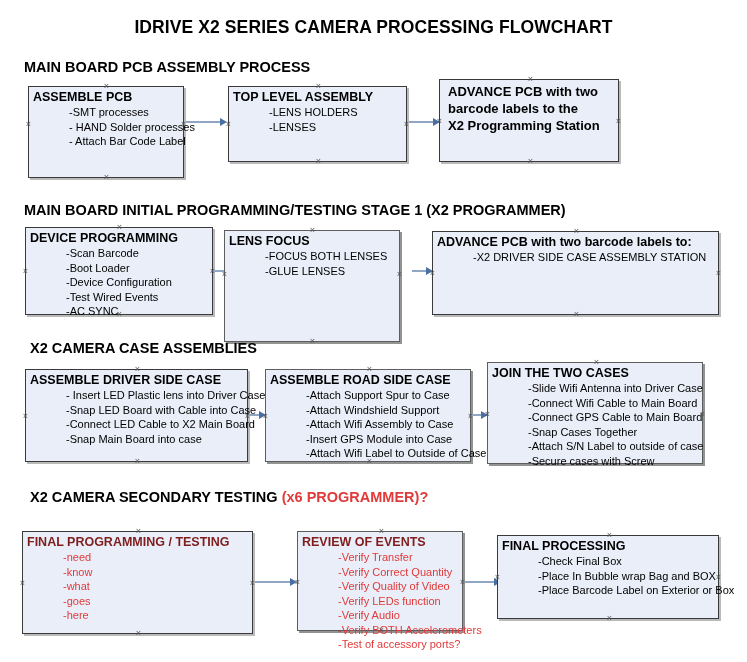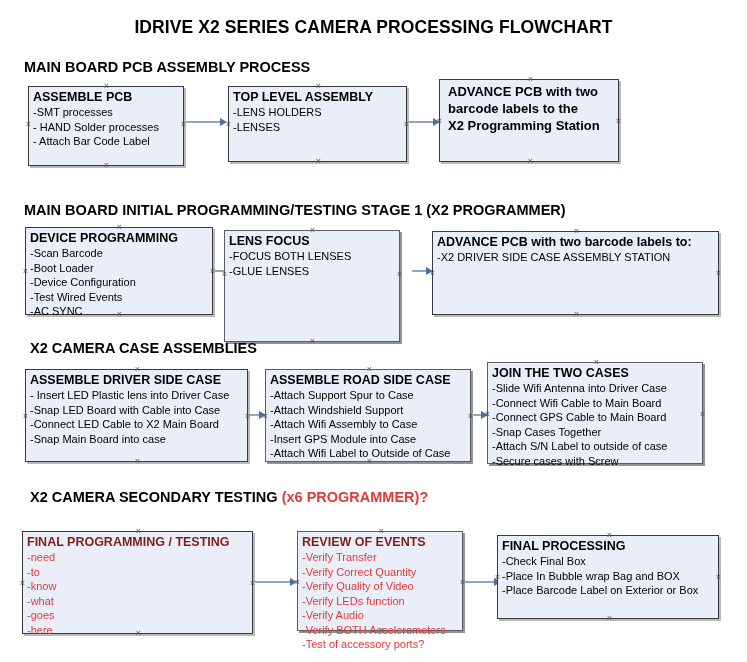--- a/index.html
+++ b/index.html
@@ -60,20 +60,21 @@
     font-weight: bold;
     color: #000000;
     line-height: 15px;
     white-space: nowrap;
   }
   .pbox-line {
     font-size: 11px;
     color: #000000;
     line-height: 14.5px;
     white-space: nowrap;
+    margin-left: 36px;
   }
   .pbox.red .pbox-title { color: #7f1d1d; }
   .pbox.red .pbox-line  { color: #e03a3a; }
 
   
   .pbox-title.big { font-size: 13px; line-height: 17px; }
 
   
   .conn {
     position: absolute;
@@ -105,21 +106,21 @@
 </style>
 </head>
 <body>
 
 <div class="page-title">IDRIVE X2  SERIES CAMERA PROCESSING FLOWCHART</div>
 
 <div class="section-heading" style="left:24px; top:59px;">
   <span>MAIN BOARD PCB ASSEMBLY PROCESS</span>
 </div>
 
-<div class="pbox" style="left:28px; top:86px; width:156px; height:80px;">
+<div class="pbox" style="left:28px; top:86px; width:156px; height:92px;">
   <div class="pbox-title">ASSEMBLE PCB</div>
   <div class="pbox-line">-SMT processes</div>
   <div class="pbox-line">- HAND Solder processes</div>
   <div class="pbox-line">- Attach Bar Code Label</div>
   <span class="handle" style="left:74px; top:-4px;"></span>
   <span class="handle" style="left:74px; bottom:-4px;"></span>
   <span class="handle" style="left:-4px; top:34px;"></span>
   <span class="handle" style="right:-4px; top:34px;"></span>
 </div>
 
@@ -240,21 +241,20 @@
   <span class="handle" style="right:-4px; top:48px;"></span>
 </div>
 
 <div class="section-heading" style="left:30px; top:489px;">
   <span>X2 CAMERA SECONDARY TESTING </span><span class="accent">(x6 PROGRAMMER)?</span>
 </div>
 
 <div class="pbox red" style="left:22px; top:531px; width:231px; height:103px;">
   <div class="pbox-title">FINAL PROGRAMMING / TESTING</div>
   <div class="pbox-line">-need</div>
-  <div class="pbox-line">-to</div>
   <div class="pbox-line">-know</div>
   <div class="pbox-line">-what</div>
   <div class="pbox-line">-goes</div>
   <div class="pbox-line">-here</div>
   <span class="handle" style="left:112px; top:-4px;"></span>
   <span class="handle" style="left:112px; bottom:-4px;"></span>
   <span class="handle" style="left:-4px; top:48px;"></span>
   <span class="handle" style="right:-4px; top:48px;"></span>
 </div>
 

